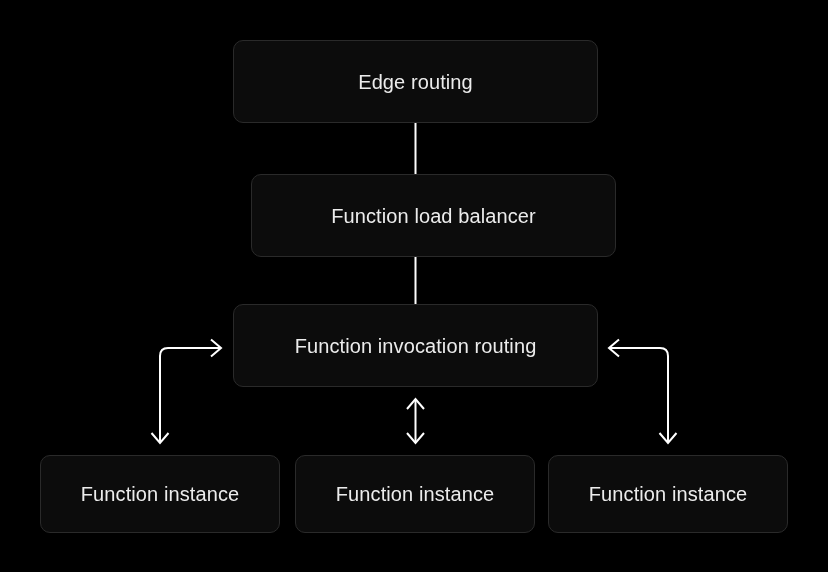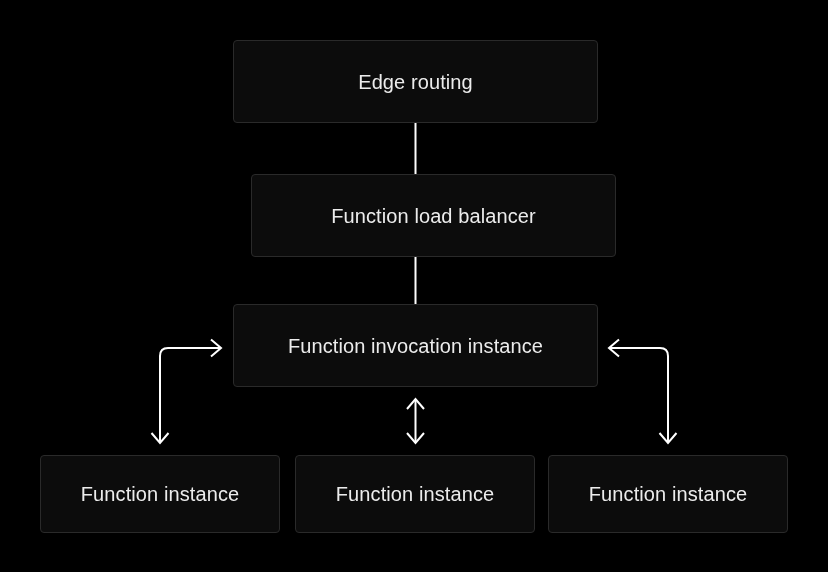--- a/index.html
+++ b/index.html
@@ -16,21 +16,21 @@
   #canvas {
     position: relative;
     width: 828px;
     height: 572px;
     background: #000000;
   }
   .node {
     position: absolute;
     background: #0c0c0c;
     border: 1px solid #2a2a2a;
-    border-radius: 4px;
+    border-radius: 10px;
     box-sizing: border-box;
     display: flex;
     align-items: center;
     justify-content: center;
     color: #ececec;
     font-size: 20px;
     font-weight: 400;
     letter-spacing: 0.1px;
     line-height: 1;
     -webkit-font-smoothing: antialiased;
@@ -100,21 +100,21 @@
 
   <div class="node" style="left:233px; top:40px; width:365px; height:83px;">
     <span class="node-label">Edge routing</span>
   </div>
 
   <div class="node" style="left:251px; top:174px; width:365px; height:83px;">
     <span class="node-label">Function load balancer</span>
   </div>
 
   <div class="node" style="left:233px; top:304px; width:365px; height:83px;">
-    <span class="node-label">Function invocation instance</span>
+    <span class="node-label">Function invocation routing</span>
   </div>
 
   <div class="node" style="left:40px; top:455px; width:240px; height:78px;">
     <span class="node-label">Function instance</span>
   </div>
 
   <div class="node" style="left:295px; top:455px; width:240px; height:78px;">
     <span class="node-label">Function instance</span>
   </div>
 

